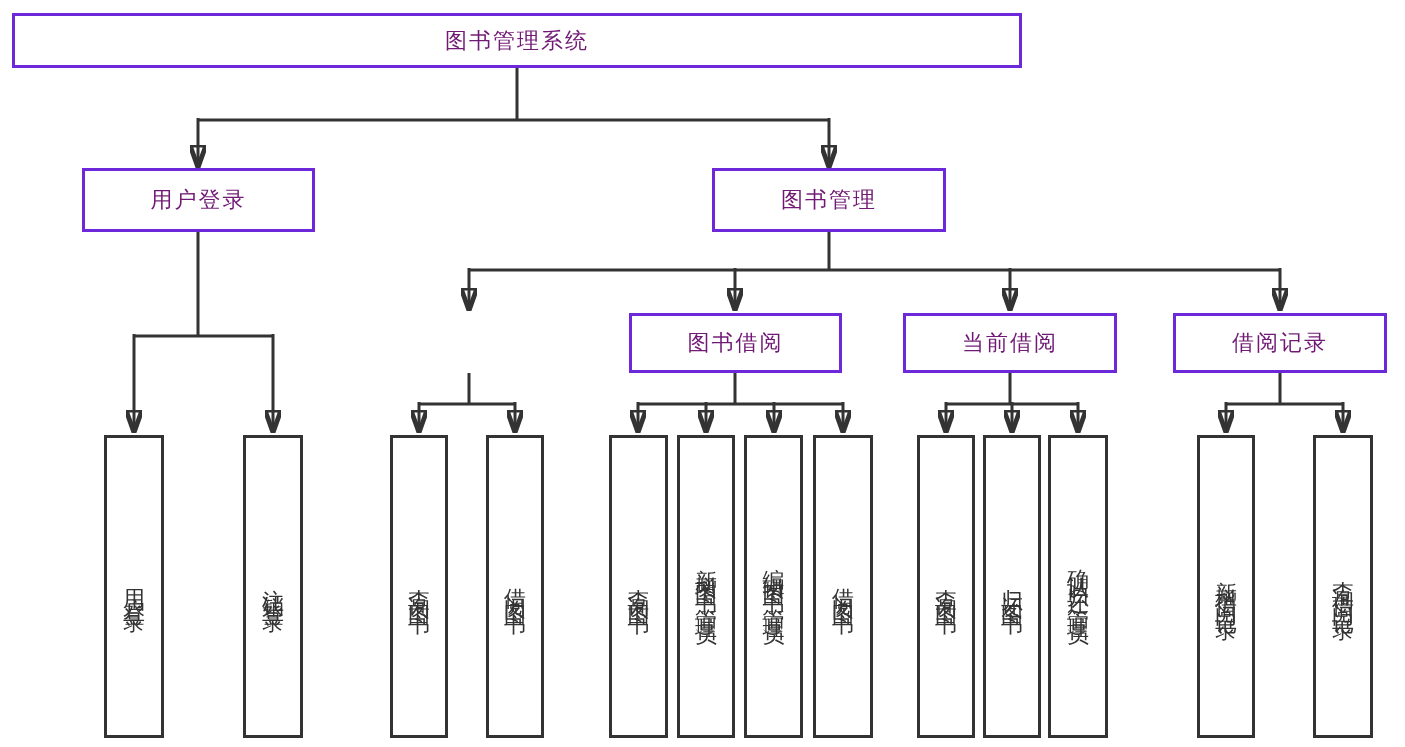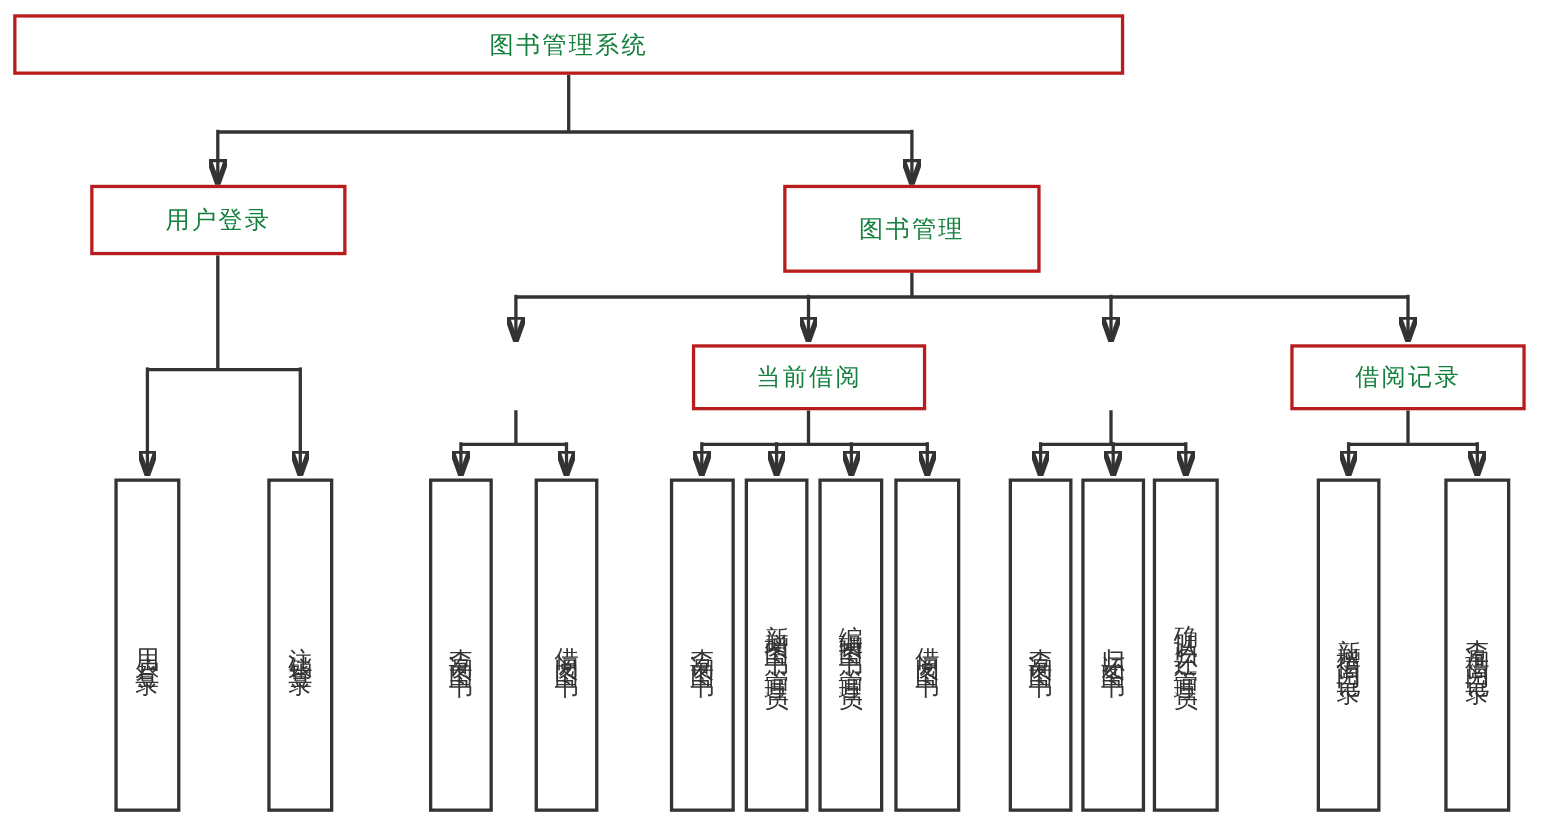--- a/index.html
+++ b/index.html
@@ -17,27 +17,27 @@
     z-index: 1;
   }
   svg.connectors path, svg.connectors line {
     stroke: #333333;
     stroke-width: 3;
     fill: none;
   }
   .box {
     position: absolute;
     box-sizing: border-box;
-    border: 3px solid #b91c1c;
+    border: 3px solid #6d28d9;
     background: #ffffff;
     display: flex;
     align-items: center;
     justify-content: center;
     font-size: 22px;
-    color: #15803d;
+    color: #701a75;
     letter-spacing: 2px;
     z-index: 2;
     white-space: nowrap;
   }
   .leaf {
     position: absolute;
     top: 435px;
     height: 303px;
     box-sizing: border-box;
     border: 3px solid #333333;
@@ -107,23 +107,24 @@
     <line x1="1078" y1="402" x2="1078" y2="431" marker-end="url(#arr)"></line>
 
     <path d="M1280,373 V404 M1226,404 H1343"></path>
     <line x1="1226" y1="402" x2="1226" y2="431" marker-end="url(#arr)"></line>
     <line x1="1343" y1="402" x2="1343" y2="431" marker-end="url(#arr)"></line>
   </svg>
 
   <div class="box" style="left:12px; top:13px; width:1010px; height:55px;">图书管理系统</div>
 
   <div class="box" style="left:82px; top:168px; width:233px; height:64px;">用户登录</div>
-  <div class="box" style="left:712px; top:168px; width:234px; height:80px;">图书管理</div>
+  <div class="box" style="left:712px; top:168px; width:234px; height:64px;">图书管理</div>
 
-  <div class="box" style="left:629px; top:313px; width:213px; height:60px;">当前借阅</div>
+  <div class="box" style="left:629px; top:313px; width:213px; height:60px;">图书借阅</div>
+  <div class="box" style="left:903px; top:313px; width:214px; height:60px;">当前借阅</div>
   <div class="box" style="left:1173px; top:313px; width:214px; height:60px;">借阅记录</div>
 
   <div class="leaf" style="left:104px; width:60px;">用户登录</div>
   <div class="leaf" style="left:243px; width:60px;">注销登录</div>
 
   <div class="leaf" style="left:390px; width:58px;">查询图书</div>
   <div class="leaf" style="left:486px; width:58px;">借阅图书</div>
 
   <div class="leaf" style="left:609px; width:59px;">查询图书</div>
   <div class="leaf" style="left:677px; width:58px;">新增图书（管理员）</div>

